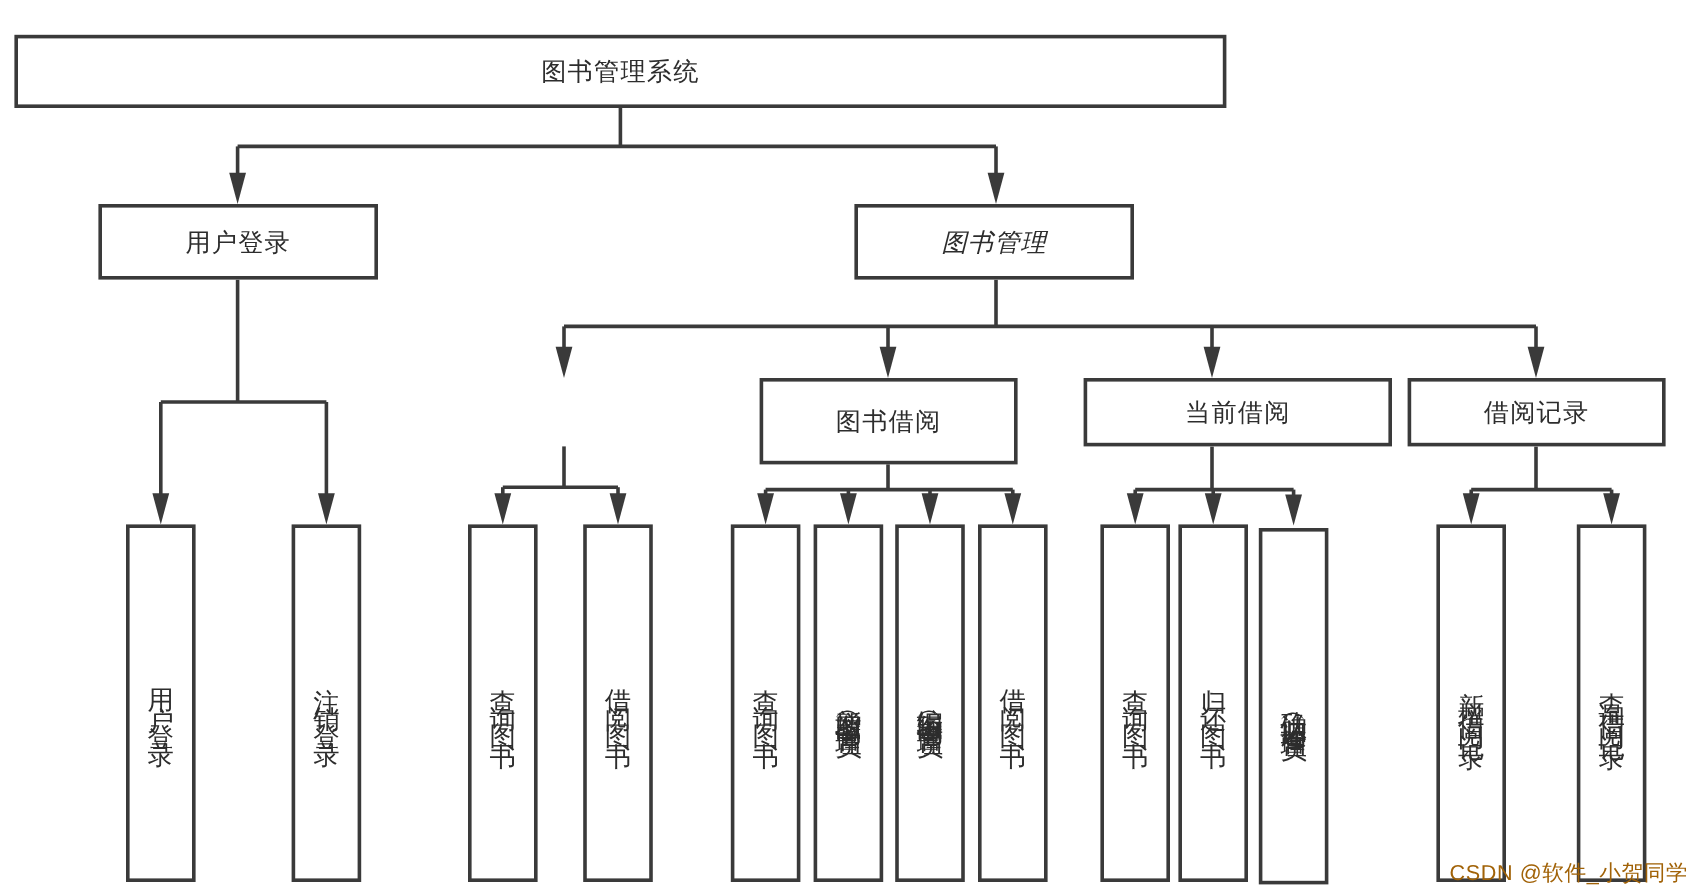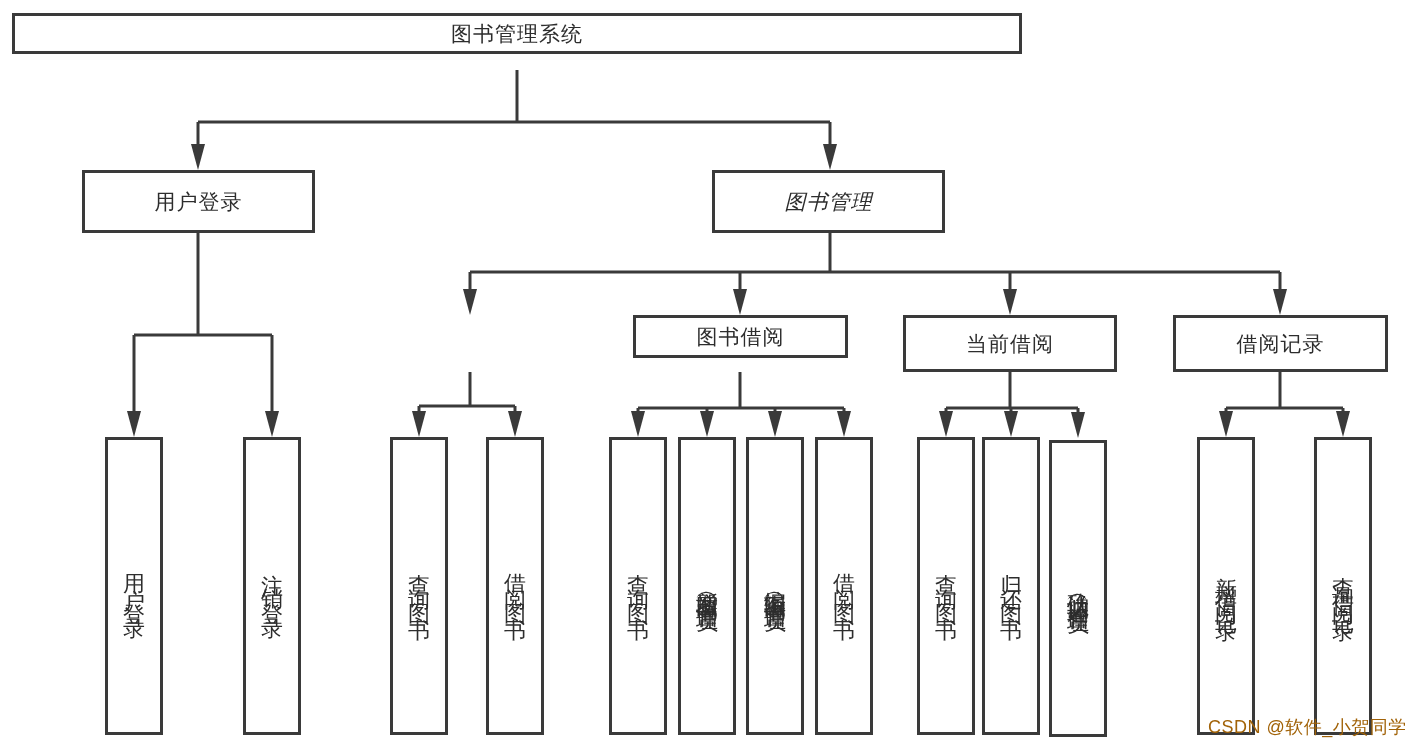--- a/index.html
+++ b/index.html
@@ -136,35 +136,35 @@
       <polygon points="768,411 782,411 775,437"></polygon>
       <polygon points="837,411 851,411 844,437"></polygon>
       <polygon points="939,411 953,411 946,437"></polygon>
       <polygon points="1004,411 1018,411 1011,437"></polygon>
       <polygon points="1071,412 1085,412 1078,438"></polygon>
       <polygon points="1219,411 1233,411 1226,437"></polygon>
       <polygon points="1336,411 1350,411 1343,437"></polygon>
     </g>
   </svg>
 
-  <div class="node hbox" style="left:12px; top:13px; width:1010px; height:41px;">
+  <div class="node hbox" style="left:12px; top:29px; width:1010px; height:61px;">
     <span class="label">图书管理系统</span>
   </div>
 
   <div class="node hbox" style="left:82px; top:170px; width:233px; height:63px;">
     <span class="label">用户登录</span>
   </div>
   <div class="node hbox" style="left:712px; top:170px; width:233px; height:63px;font-style:italic;">
     <span class="label">图书管理</span>
   </div>
 
-  <div class="node hbox" style="left:633px; top:315px; width:215px; height:43px;text-align:center;">
+  <div class="node hbox" style="left:633px; top:315px; width:215px; height:72px;text-align:center;">
     <span class="label">图书借阅</span>
   </div>
-  <div class="node hbox" style="left:903px; top:315px; width:214px; height:57px;">
+  <div class="node hbox" style="left:903px; top:315px; width:257px; height:57px;">
     <span class="label">当前借阅</span>
   </div>
   <div class="node hbox" style="left:1173px; top:315px; width:215px; height:57px;">
     <span class="label">借阅记录</span>
   </div>
 
   <div class="node vbox ls4" style="left:105px; top:437px; width:58px; height:298px;">
     <span class="vlabel">用户登录</span>
   </div>
   <div class="node vbox ls4" style="left:243px; top:437px; width:58px; height:298px;">

